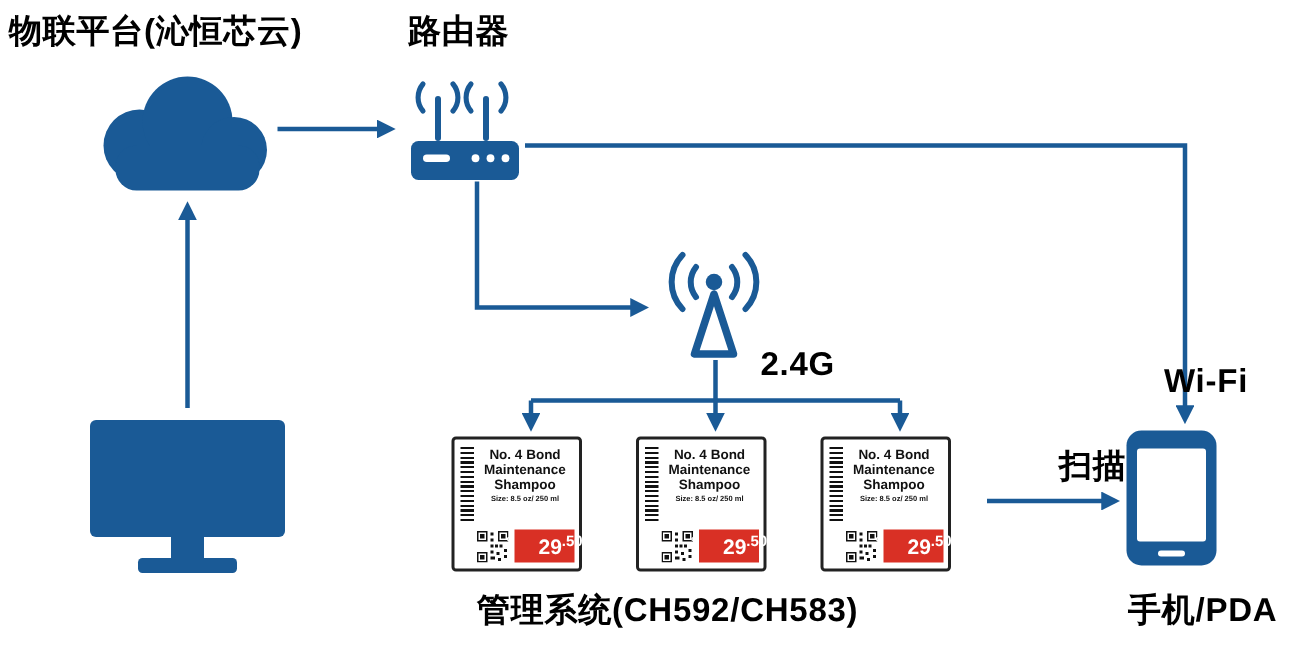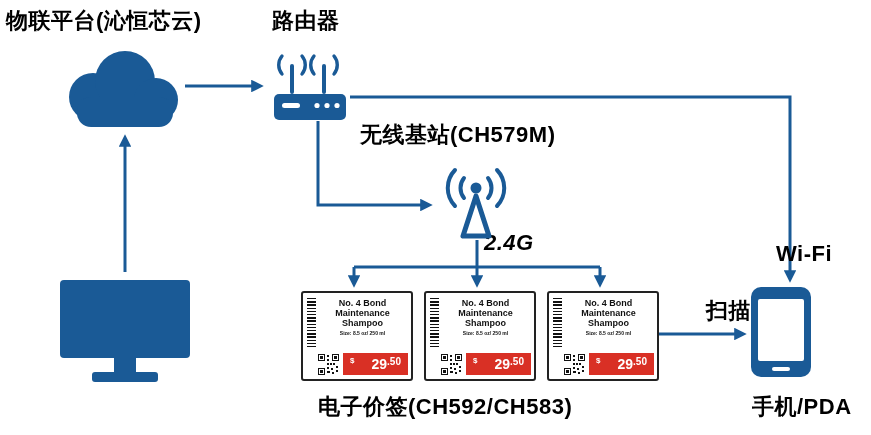--- a/index.html
+++ b/index.html
@@ -19,21 +19,21 @@
     position:absolute;font-size:22px;font-weight:600;color:#000;white-space:nowrap;
     font-family:"Liberation Sans",sans-serif;letter-spacing:.5px;
   }
   .icon{position:absolute;}
   .f-blue{fill:var(--blue);}
   .s-blue{stroke:var(--blue);fill:none;}
   .f-white{fill:#fff;}
 
   
   .price-tag{
-    position:absolute;top:291px;width:112px;height:90px;background:#fff;
+    position:absolute;top:291px;width:87px;height:90px;background:#fff;
     border:2px solid #222;border-radius:3px;box-sizing:border-box;
   }
   .barcode{
     position:absolute;left:4px;top:5px;width:9px;height:50px;
     background:repeating-linear-gradient(to bottom,#111 0 1.5px,transparent 1.5px 3.2px);
   }
   .tag-body{position:absolute;left:14px;right:3px;top:5px;text-align:center;color:var(--ink);}
   .tag-title{font-size:9px;font-weight:bold;line-height:1.12;}
   .tag-size{font-size:5px;font-weight:bold;margin-top:2px;}
   .qr{position:absolute;left:15px;bottom:4px;width:21px;height:21px;}
@@ -64,25 +64,24 @@
       <path d="M477 240 V 267 M354 267 H 600"></path>
       <path d="M354 267 V 284" marker-end="url(#ah)"></path>
       <path d="M477 267 V 284" marker-end="url(#ah)"></path>
       <path d="M600 267 V 284" marker-end="url(#ah)"></path>
       <path d="M658 334 H 743" marker-end="url(#ah)"></path>
     </g>
   </svg>
 
   <div class="lbl" style="left:272px;top:6px;">路由器</div>
   <div class="lbl" style="left:6px;top:6px;">物联平台(沁恒芯云)</div>
-  <div class="lbl" style="left:360px;top:120px;">无线基站(CH579M)</div>
-  <div class="lbl" style="left:484px;top:230px;font-weight:600;font-style:italic;">2.4G</div>
+  <div class="lbl" style="left:507px;top:230px;font-weight:600;">2.4G</div>
   <div class="lbl" style="left:776px;top:241px;">Wi-Fi</div>
   <div class="lbl" style="left:678px;top:296px;margin-left:28px;">扫描</div>
-  <div class="lbl" style="left:318px;top:392px;">电子价签(CH592/CH583)</div>
+  <div class="lbl" style="left:318px;top:392px;">管理系统(CH592/CH583)</div>
   <div class="lbl" style="left:752px;top:392px;">手机/PDA</div>
 
   <div class="icon" style="left:55px;top:45px;width:135px;height:85px;">
     <svg width="135" height="85" viewBox="0 0 135 85">
       <g class="f-blue">
         <circle cx="38" cy="52" r="24"></circle>
         <circle cx="70" cy="36" r="30"></circle>
         <circle cx="101" cy="55" r="22"></circle>
         <rect x="22" y="52" width="96" height="30" rx="14"></rect>
       </g>

